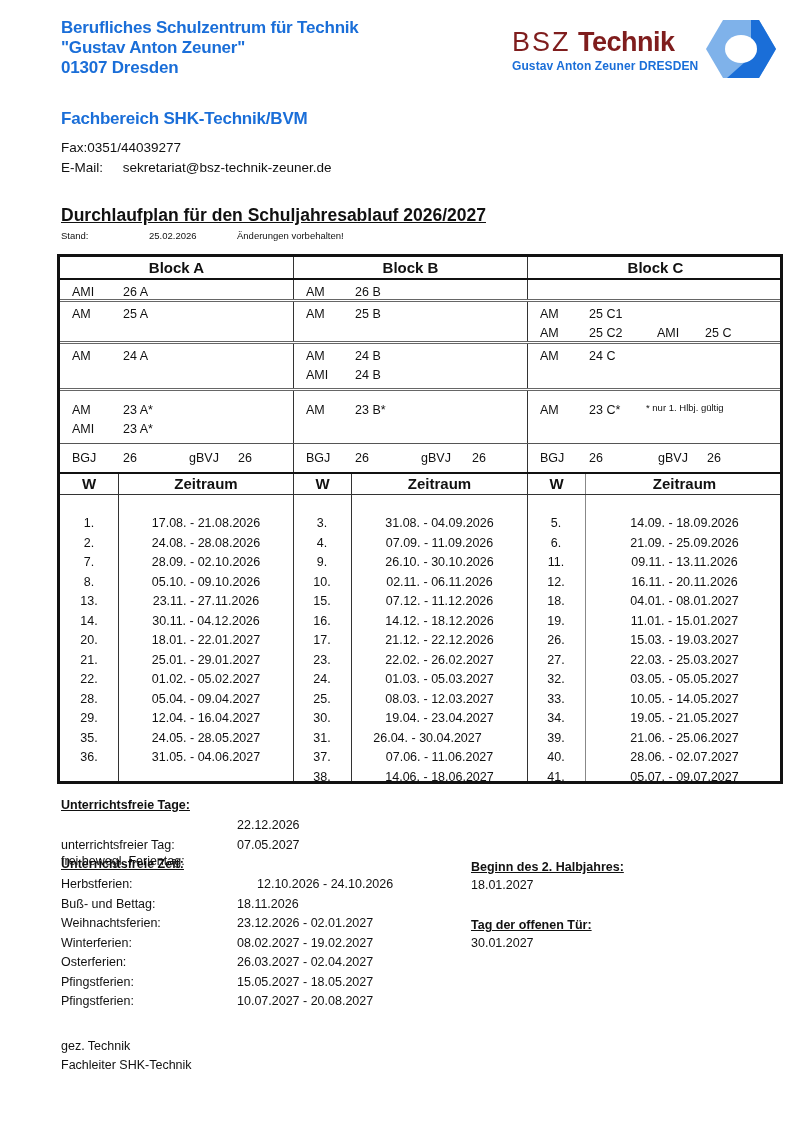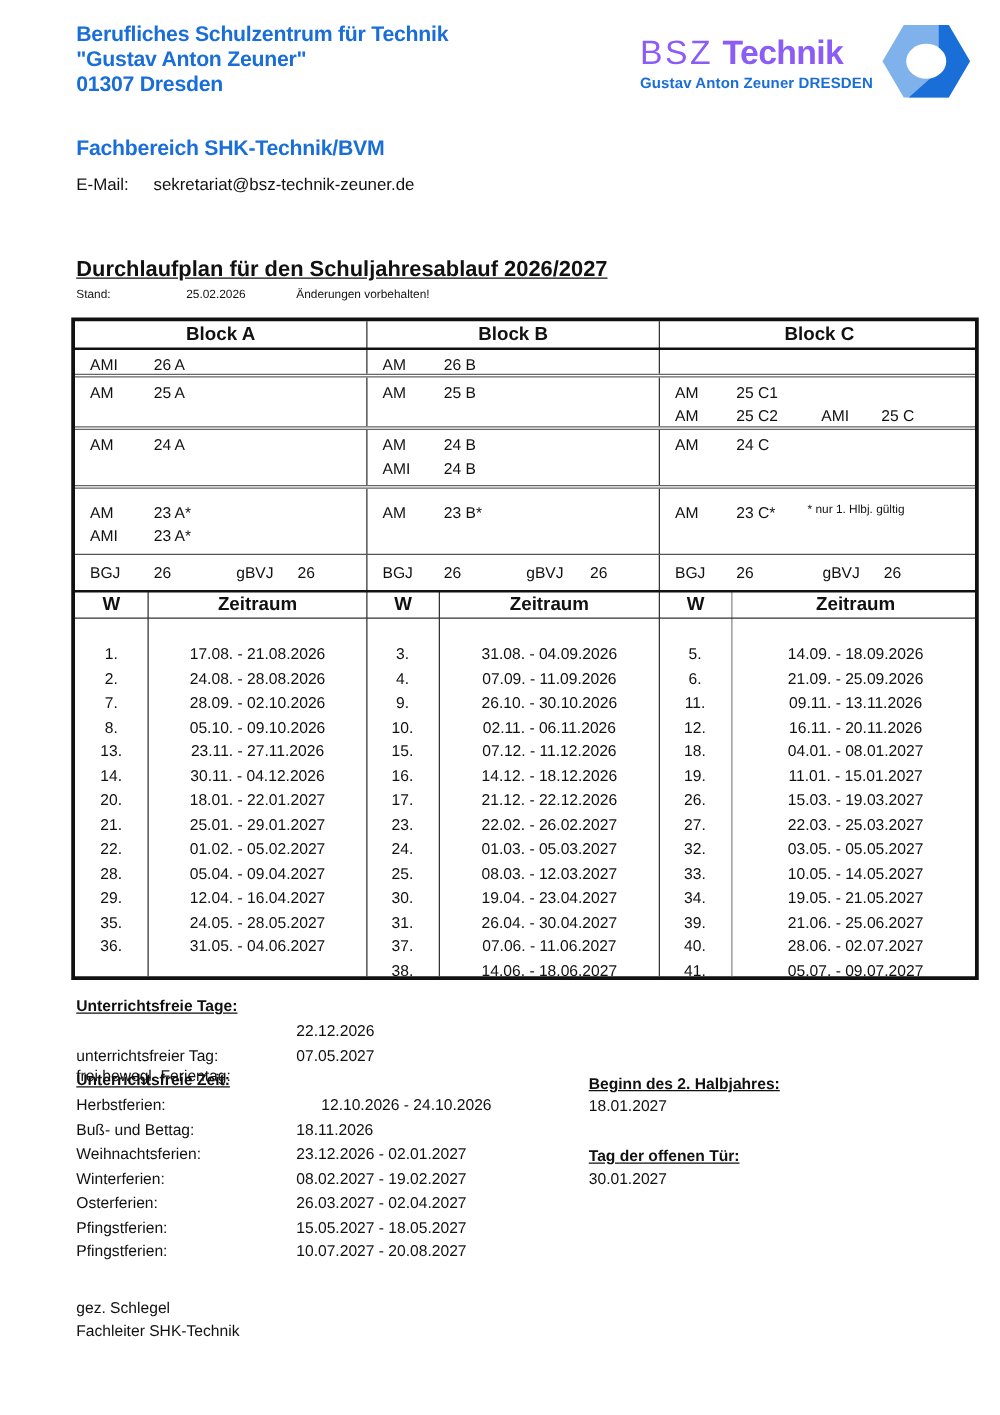--- a/index.html
+++ b/index.html
@@ -4,21 +4,21 @@
 <style>
   * { box-sizing: border-box; margin: 0; padding: 0; }
   html, body { width: 800px; height: 1132px; background: #ffffff; }
   body { position: relative; font-family: "Liberation Sans", sans-serif; color: #111; overflow: hidden; }
 
   .school { position: absolute; left: 61px; top: 18px; color: #1a6ed8; font-family: "Liberation Sans", sans-serif; font-weight: bold; font-size: 17px; line-height: 20px; letter-spacing: -0.2px; }
   .school div { white-space: nowrap; }
   .dept { position: absolute; left: 61px; top: 109px; color: #1a6ed8; font-weight: bold; font-size: 17px; white-space: nowrap; letter-spacing: -0.2px; }
 
   .logo { position: absolute; left: 510px; top: 18px; width: 280px; height: 60px; }
-  .logo-title { position: absolute; left: 2px; top: 10px; font-size: 27px; color: #8b5cf6; white-space: nowrap; line-height: 28px; }
+  .logo-title { position: absolute; left: 2px; top: 10px; font-size: 27px; color: #7f1d1d; white-space: nowrap; line-height: 28px; }
   .logo-title .bsz { font-weight: normal; letter-spacing: 2px; }
   .logo-title .tech { font-weight: bold; letter-spacing: -0.5px; }
   .logo-sub { position: absolute; left: 2px; top: 41px; font-size: 12px; font-weight: bold; color: #1a6ed8; white-space: nowrap; letter-spacing: 0.1px; }
   .logo-hex { position: absolute; left: 195px; top: 0px; }
 
   .contact { position: absolute; left: 61px; top: 138px; font-size: 13.5px; line-height: 19.5px; }
   .contact .row { white-space: nowrap; }
   .contact .email-label { display: inline-block; width: 58px; }
 
   .title { position: absolute; left: 61px; top: 205px; font-size: 17.5px; font-weight: bold; text-decoration: underline; white-space: nowrap; }
@@ -58,20 +58,21 @@
   </div>
   <div class="logo-sub">Gustav Anton Zeuner DRESDEN</div>
   <svg class="logo-hex" width="72" height="62" viewBox="0 0 72 62">
     <polygon points="18,2 54,2 71,31 54,60 18,60 1,31" fill="#7fb2ea"></polygon>
     <polygon points="46,2 54,2 71,31 54,60 22,60 40,44 46,30" fill="#1a6ed8"></polygon>
     <ellipse cx="36" cy="31" rx="16" ry="14" fill="#ffffff"></ellipse>
   </svg>
 </div>
 
 <div class="contact">
+  <div class="row">Fax:0351/44039277</div>
   <div class="row">
     <span class="email-label">E-Mail:</span>
     <span>sekretariat@bsz-technik-zeuner.de</span>
   </div>
 </div>
 
 <div class="title">Durchlaufplan für den Schuljahresablauf 2026/2027</div>
 <div class="stand">
   <span style="left:0">Stand:</span>
   <span style="left:88px">25.02.2026</span>
@@ -228,21 +229,21 @@
       <div class="dt" style="left: 292px; width: 175px; top: 376px;">21.12. - 22.12.2026</div>
       <div class="wk" style="left: 233px; top: 395.5px;">23.</div>
       <div class="dt" style="left: 292px; width: 175px; top: 395.5px;">22.02. - 26.02.2027</div>
       <div class="wk" style="left: 233px; top: 415px;">24.</div>
       <div class="dt" style="left: 292px; width: 175px; top: 415px;">01.03. - 05.03.2027</div>
       <div class="wk" style="left: 233px; top: 434.5px;">25.</div>
       <div class="dt" style="left: 292px; width: 175px; top: 434.5px;">08.03. - 12.03.2027</div>
       <div class="wk" style="left: 233px; top: 454px;">30.</div>
       <div class="dt" style="left: 292px; width: 175px; top: 454px;">19.04. - 23.04.2027</div>
       <div class="wk" style="left: 233px; top: 473.5px;">31.</div>
-      <div class="dt" style="left: 292px; width: 175px; top: 473.5px; text-align: center;">26.04. - 30.04.2027</div>
+      <div class="dt" style="left: 280px; width: 175px; top: 473.5px; text-align: center;">26.04. - 30.04.2027</div>
       <div class="wk" style="left: 233px; top: 493px;">37.</div>
       <div class="dt" style="left: 292px; width: 175px; top: 493px;">07.06. - 11.06.2027</div>
       <div class="wk" style="left: 233px; top: 512.5px;">38.</div>
       <div class="dt" style="left: 292px; width: 175px; top: 512.5px;">14.06. - 18.06.2027</div>
       <div class="wk" style="left: 467px; top: 259px;">5.</div>
       <div class="dt" style="left: 526px; width: 197px; top: 259px;">14.09. - 18.09.2026</div>
       <div class="wk" style="left: 467px; top: 278.5px;">6.</div>
       <div class="dt" style="left: 526px; width: 197px; top: 278.5px;">21.09. - 25.09.2026</div>
       <div class="wk" style="left: 467px; top: 298px;">11.</div>
       <div class="dt" style="left: 526px; width: 197px; top: 298px;">09.11. - 13.11.2026</div>
@@ -294,14 +295,14 @@
     <div class="info" style="left: 237px; top: 974.5px;">15.05.2027 - 18.05.2027</div>
     <div class="info" style="left: 61px; top: 994px;">Pfingstferien:</div>
     <div class="info" style="left: 237px; top: 994px;">10.07.2027 - 20.08.2027</div>
   </div>
 
 <div class="info h" style="left:471px;top:860px">Beginn des 2. Halbjahres:</div>
 <div class="info" style="left:471px;top:878px">18.01.2027</div>
 <div class="info h" style="left:471px;top:918px">Tag der offenen Tür:</div>
 <div class="info" style="left:471px;top:936px">30.01.2027</div>
 
-<div class="info" style="left:61px;top:1039px">gez. Schlegel</div>
+<div class="info" style="left:61px;top:1039px">gez. Technik</div>
 <div class="info" style="left:61px;top:1058px">Fachleiter SHK-Technik</div>
 
 </body></html>

